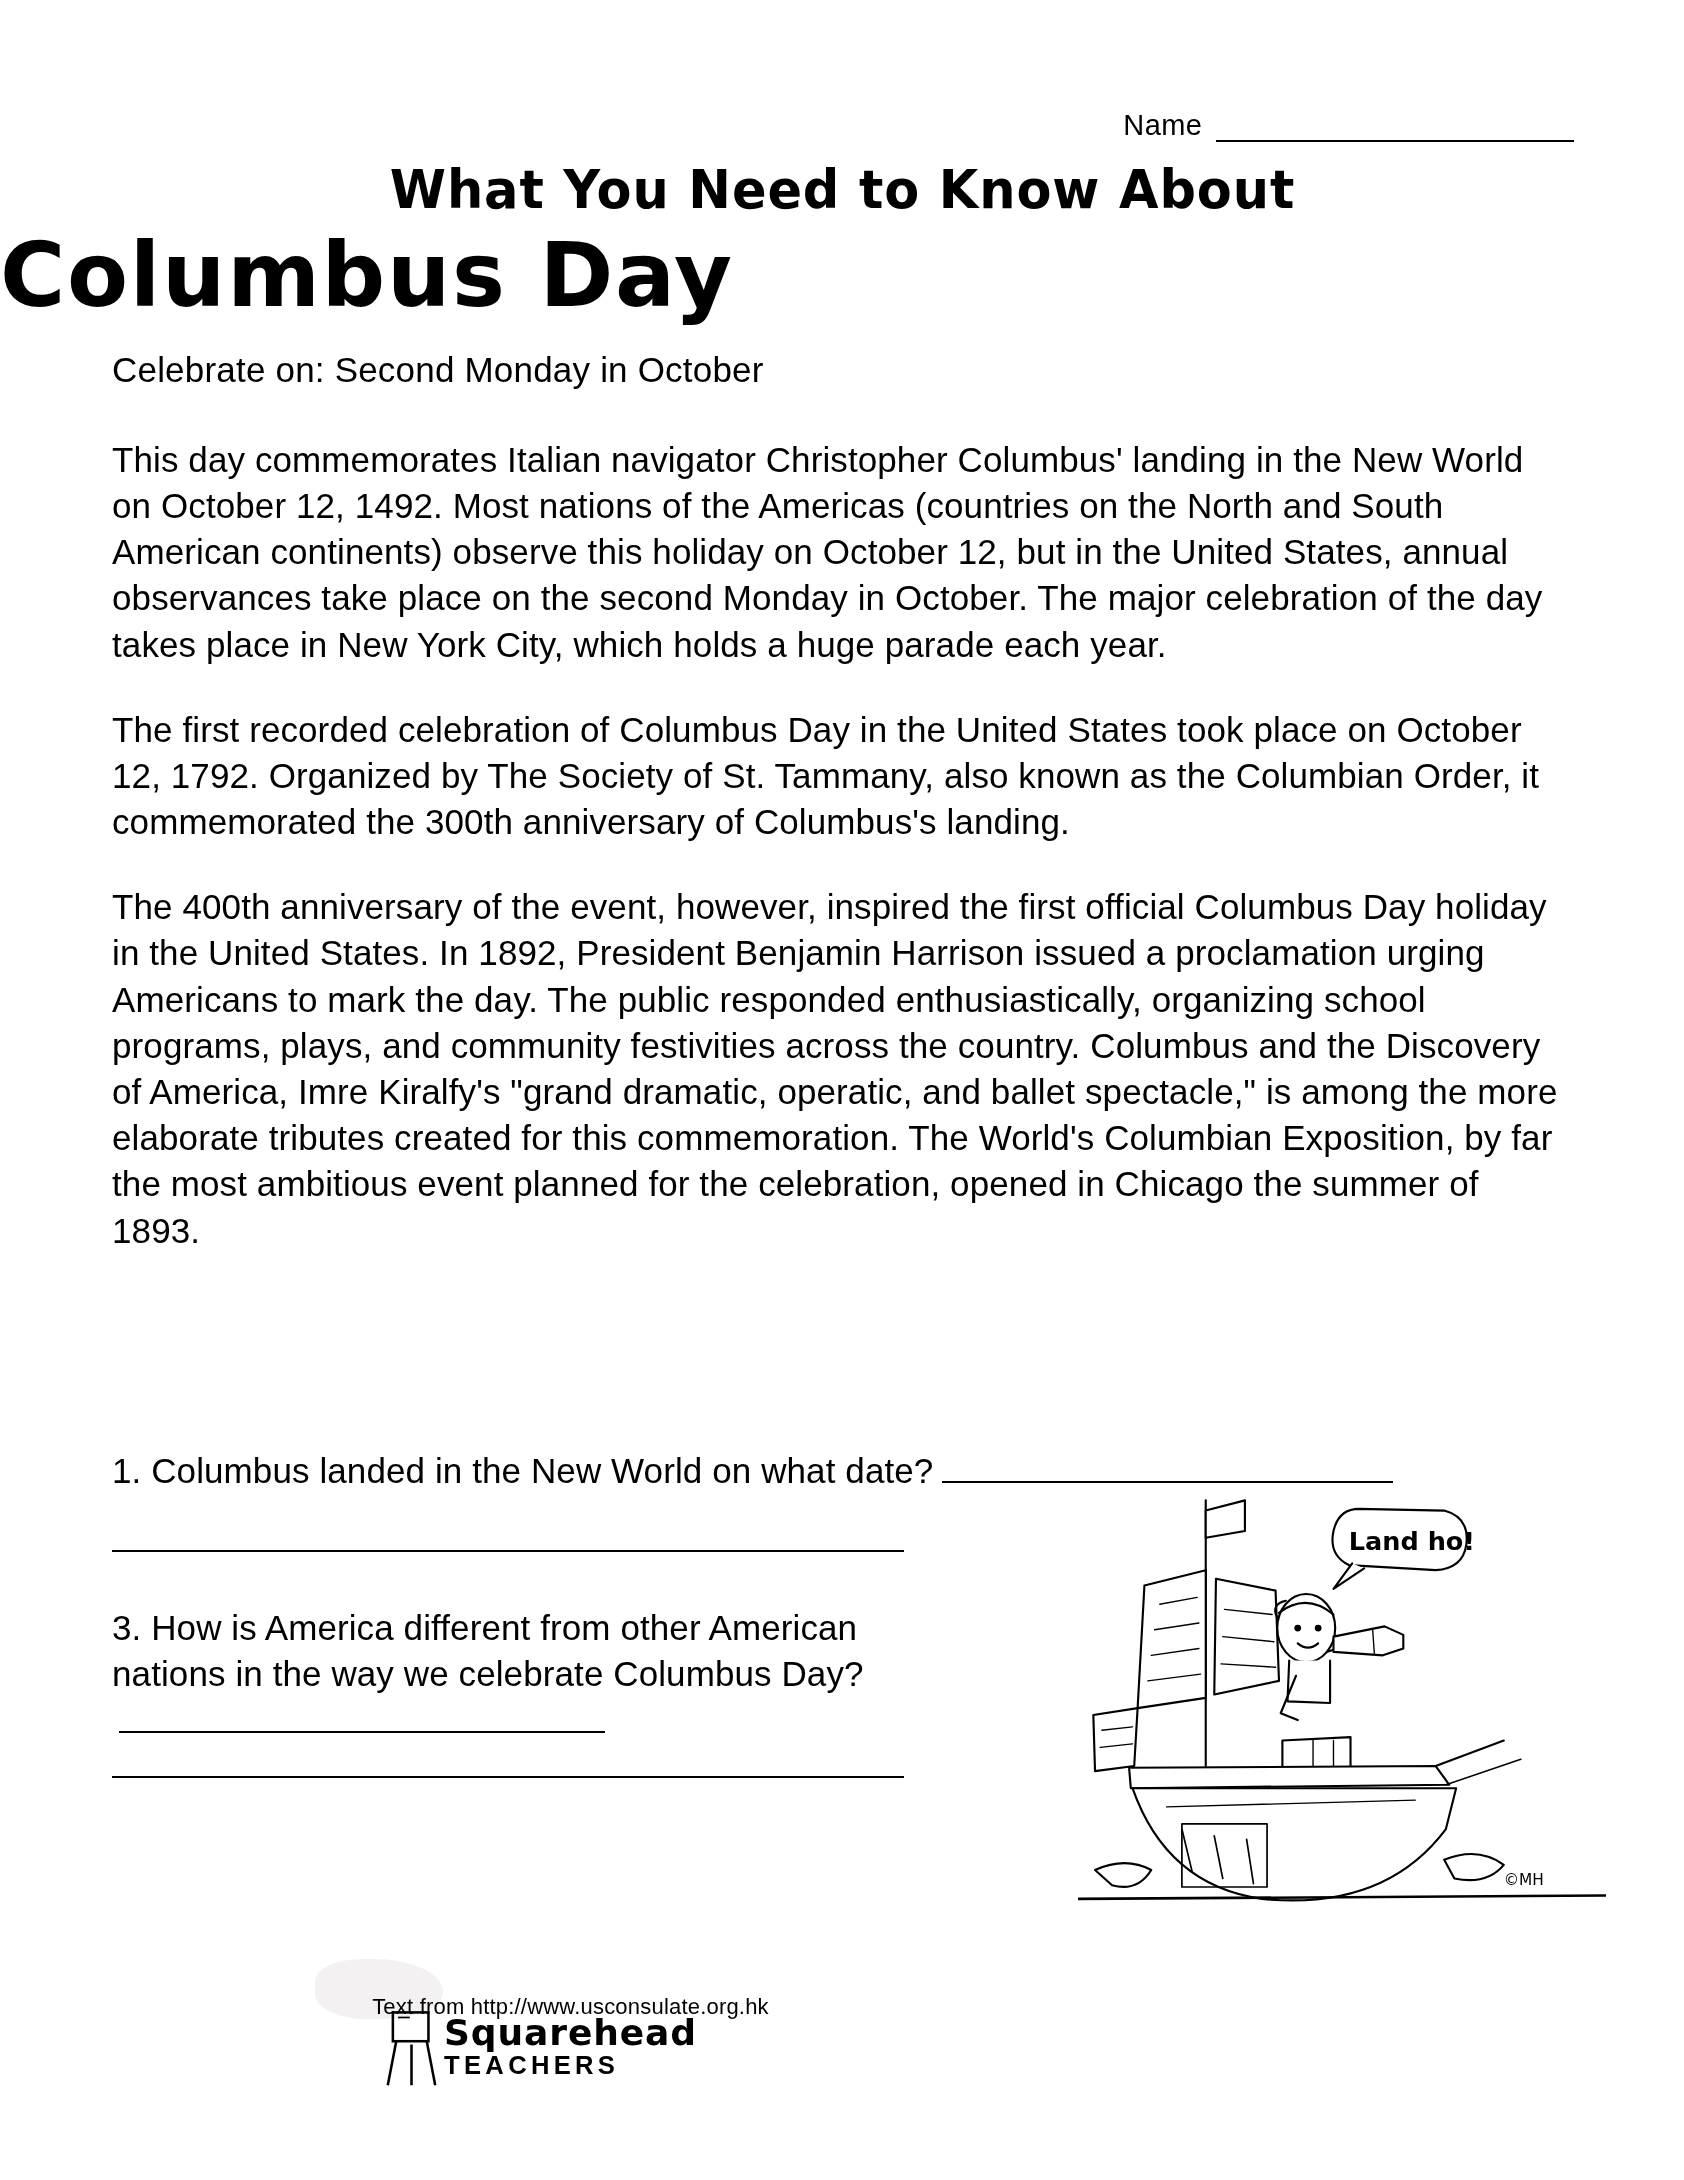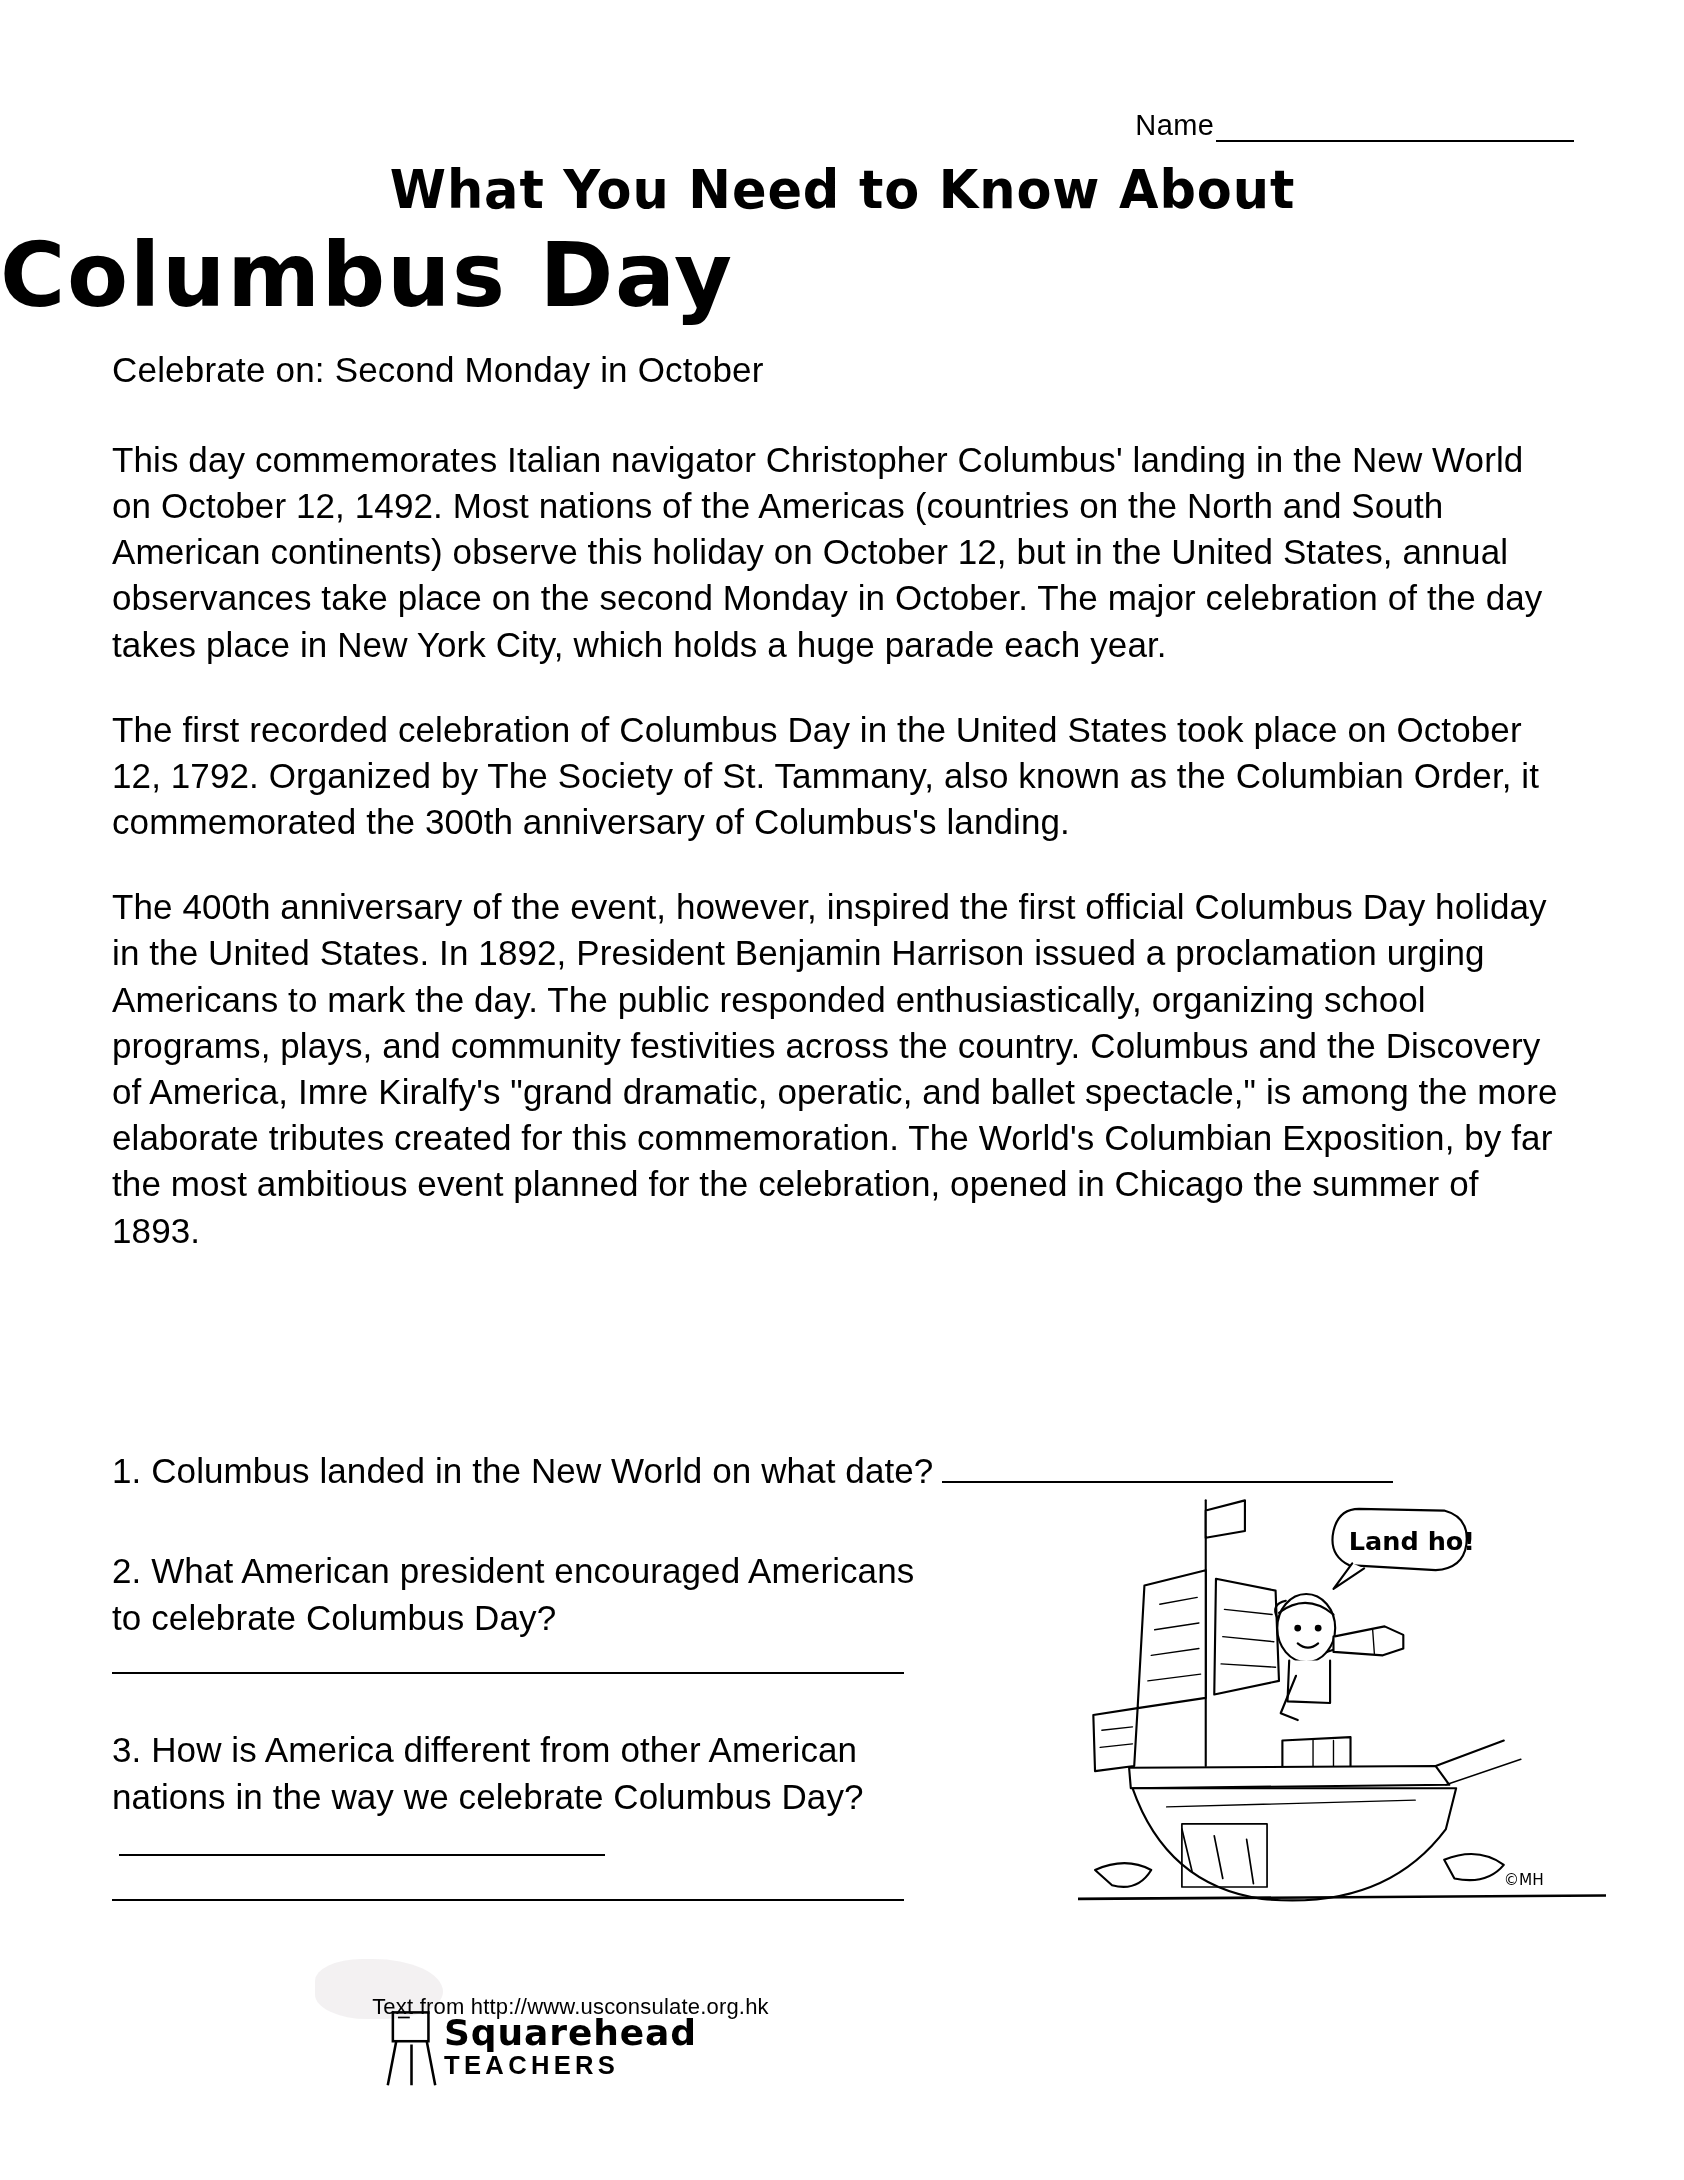--- a/index.html
+++ b/index.html
@@ -22,21 +22,21 @@
     padding: 0;
   }
 
   
   .name-row {
     position: absolute;
     top: 109px;
     right: 111px;
     display: flex;
     align-items: flex-end;
-    gap: 0px;
+    gap: 12px;
   }
   .name-label {
     font-size: 29px;
     letter-spacing: 0.4px;
     font-family: "Liberation Sans", sans-serif;
   }
   .name-blank {
     width: 358px;
     border-bottom: 2.6px solid #000;
     height: 25.6px;
@@ -207,21 +207,20 @@
     <p class="para">The 400th anniversary of the event, however, inspired the first official Columbus Day holiday in the United States. In 1892, President Benjamin Harrison issued a proclamation urging Americans to mark the day. The public responded enthusiastically, organizing school programs, plays, and community festivities across the country. Columbus and the Discovery of America, Imre Kiralfy's "grand dramatic, operatic, and ballet spectacle," is among the more elaborate tributes created for this commemoration. The World's Columbian Exposition, by far the most ambitious event planned for the celebration, opened in Chicago the summer of 1893.</p>
   </div>
 
   <div class="questions">
 
     <div class="q q1">
       <span>1. Columbus landed in the New World on what date?</span><span class="inline-blank blank-q1"></span>
     </div>
 
     <div class="q q2 q-narrow">
-      <span>2. What American president encouraged Americans to celebrate Columbus Day?</span>
       <div class="full-blank"></div>
     </div>
 
     <div class="q q3-wrap q-narrow">
       <span>3. How is America different from other American nations in the way we celebrate Columbus Day?</span><span class="inline-blank blank-q3"></span>
       <div class="full-blank"></div>
     </div>
 
   </div>
 

